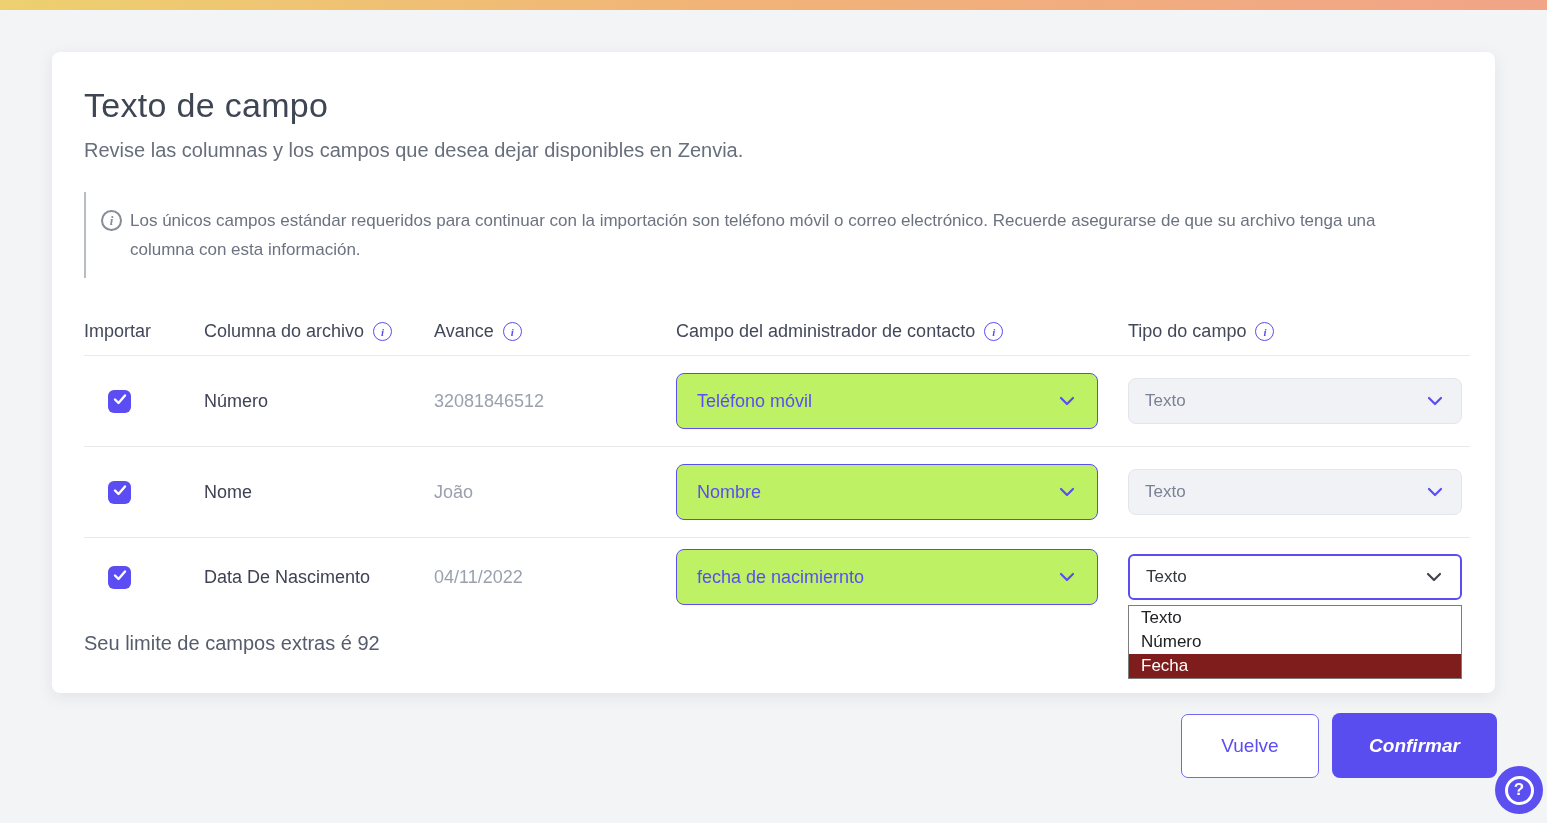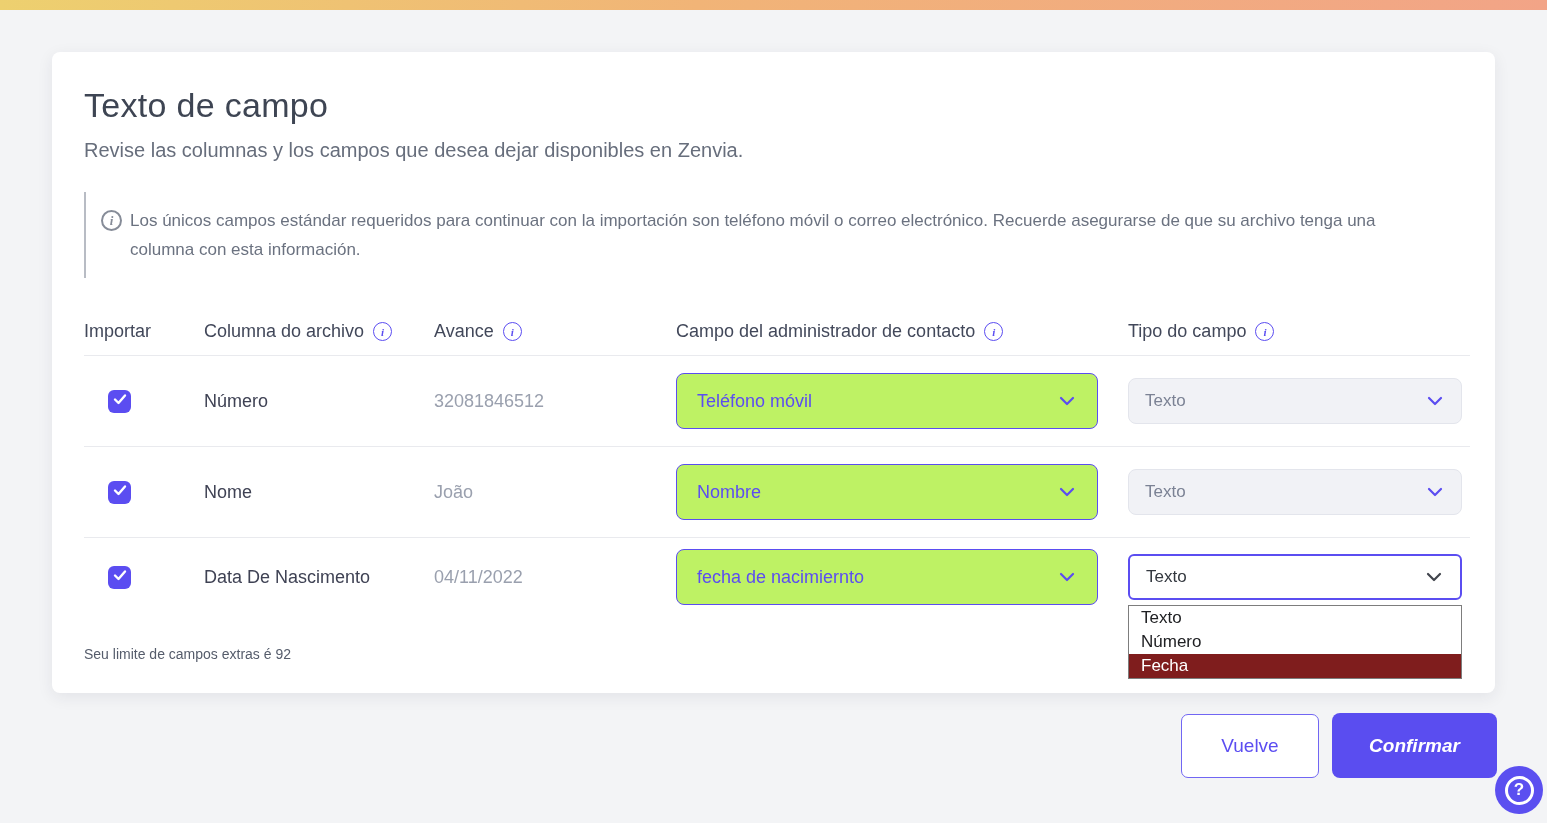--- a/index.html
+++ b/index.html
@@ -82,21 +82,21 @@
     background:#fff; border:2px solid #5b4df1; border-radius:6px;
   }
   .type-select.open .val { color:#33383f; }
   .options-list {
     position:absolute; top:calc(100% + 5px); left:0; width:334px;
     background:#fff; border:1px solid #7d7d7d; z-index:20;
     font-size:17px; color:#202124;
   }
   .option { line-height:24px; padding-left:12px; cursor:pointer; }
   .option.selected { background:#7f1d1d; color:#ffffff; }
-  .footnote { margin-top:30px; font-size:14px; color:#555c6b; }
+  .footnote { margin-top:16px; font-size:20px; color:#555c6b; }
   .actions {
     position:absolute; right:50px; top:713px;
     display:flex; gap:13px; align-items:center;
   }
   .btn-back {
     width:138px; height:64px; background:#fff;
     border:1px solid #7166f3; border-radius:7px;
     color:#5b4df1; font-size:19px; cursor:pointer;
     font-family:inherit;
   }

